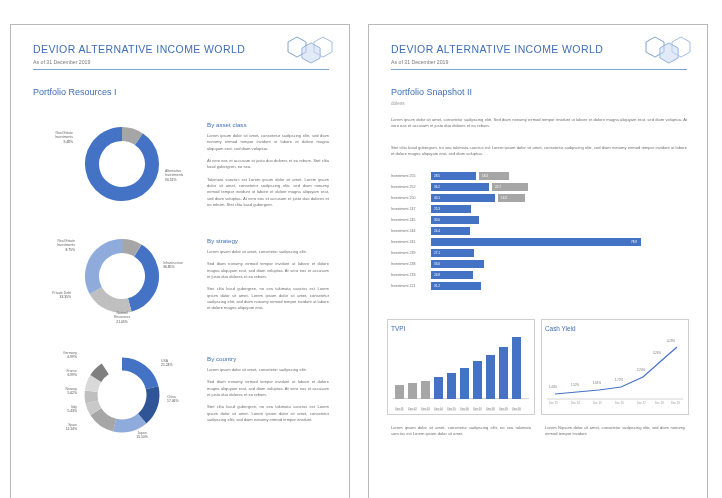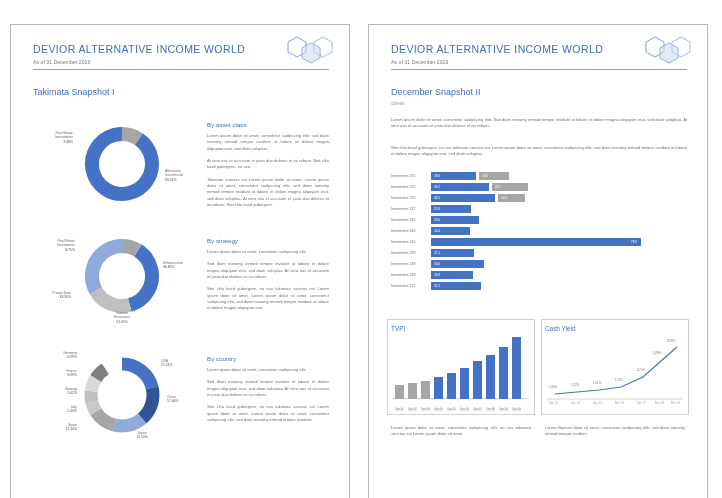--- a/index.html
+++ b/index.html
@@ -195,21 +195,21 @@
     <div class="header-rule"></div>
     <div class="hexes">
       <svg width="54" height="34" viewBox="0 0 54 34">
         <polygon points="16,2 25,7 25,17 16,22 7,17 7,7" fill="none" stroke="#7ea3d6" stroke-width="1"></polygon>
         <polygon points="30,8 39,13 39,23 30,28 21,23 21,13" fill="none" stroke="#7ea3d6" stroke-width="1"></polygon>
         <polygon points="42,2 51,7 51,17 42,22 33,17 33,7" fill="none" stroke="#9fbde4" stroke-width="1"></polygon>
         <polygon points="30,8 39,13 39,23 30,28 21,23 21,13" fill="#c8d8ef" fill-opacity="0.55" stroke="none"></polygon>
       </svg>
     </div>
 
-    <div class="section-title" style="left:22px; top:62px;">Takimata Snapshot I</div>
+    <div class="section-title" style="left:22px; top:62px;">Portfolio Resources I</div>
 
     <div class="donut-wrap" style="left:46px; top:96px; width:130px; height:86px;">
       <svg width="130" height="86" viewBox="0 0 130 86">
         <g transform="translate(65,43)">
 
           <circle r="30" cx="0" cy="0" fill="none" stroke="#4472c4" stroke-width="14" stroke-dasharray="170.6 17.9" transform="rotate(-56)"></circle>
 
           <circle r="30" cx="0" cy="0" fill="none" stroke="#a6a6a6" stroke-width="14" stroke-dasharray="17.9 170.6" transform="rotate(-90)"></circle>
         </g>
       </svg>
@@ -314,21 +314,21 @@
     <div class="header-rule"></div>
     <div class="hexes">
       <svg width="54" height="34" viewBox="0 0 54 34">
         <polygon points="16,2 25,7 25,17 16,22 7,17 7,7" fill="none" stroke="#7ea3d6" stroke-width="1"></polygon>
         <polygon points="30,8 39,13 39,23 30,28 21,23 21,13" fill="none" stroke="#7ea3d6" stroke-width="1"></polygon>
         <polygon points="42,2 51,7 51,17 42,22 33,17 33,7" fill="none" stroke="#9fbde4" stroke-width="1"></polygon>
         <polygon points="30,8 39,13 39,23 30,28 21,23 21,13" fill="#c8d8ef" fill-opacity="0.55" stroke="none"></polygon>
       </svg>
     </div>
 
-    <div class="section-title" style="left:22px; top:62px;">December Snapshot II</div>
+    <div class="section-title" style="left:22px; top:62px;">Portfolio Snapshot II</div>
     <div class="section-sub" style="left:22px; top:76px;">dolens</div>
 
     <p class="rp-text" style="left:22px; top:88px; width:296px;">Lorem ipsum dolor sit amet, consetetur sadipscing elitr. Sed diam nonumy eirmod tempor invidunt ut labore et dolore magna aliquyam erat, sed diam voluptua. At vero eos et accusam et justo duo dolores et ea rebum.</p>
     <p class="rp-text" style="left:22px; top:116px; width:296px;">Stet clita kasd gubergren, no sea takimata sanctus est Lorem ipsum dolor sit amet, consetetur sadipscing elitr, sed diam nonumy eirmod tempor invidunt ut labore et dolore magna aliquyam erat, sed diam voluptua.</p>
 
     <div style="position:absolute; left:22px; top:146px; width:296px; height:136px;">
 
       <div class="bar-row" style="top:0px;">
         <div class="bar-label">Investment 255</div>
         <div class="bar-a" style="left:40px; width:45px;">

